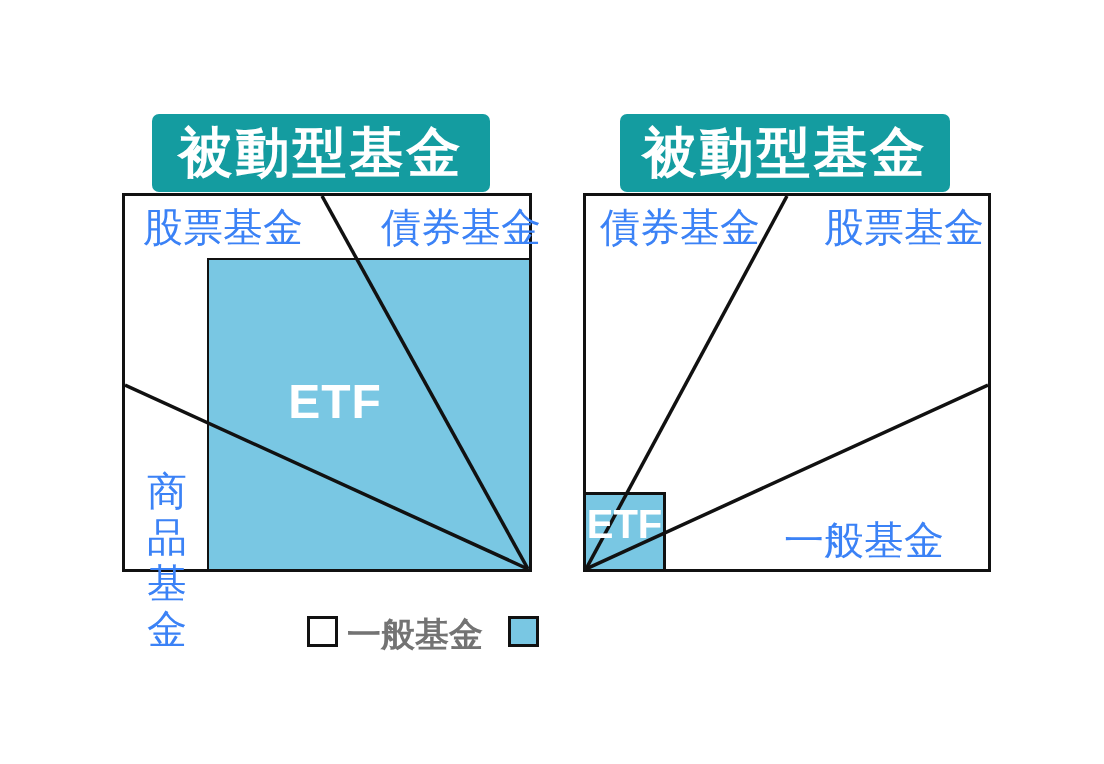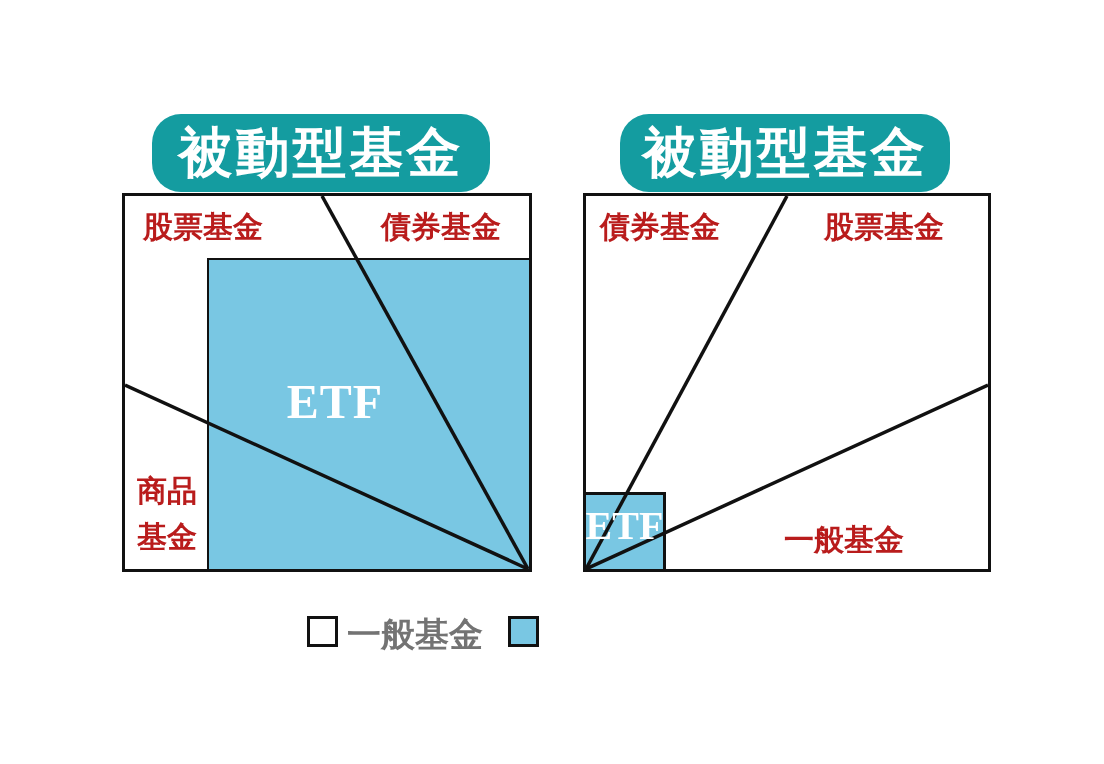--- a/index.html
+++ b/index.html
@@ -9,21 +9,21 @@
     background:#ffffff;
     font-family:"Liberation Sans", sans-serif;
     color:#111;
     overflow:hidden;
   }
   
   .title-tab{
     position:absolute;
     top:114px;height:78px;
     background:#149CA0;
-    border-radius:29px;
+    border-radius:7px;
     color:#ffffff;
     display:flex;align-items:center;justify-content:center;
     font-size:54px;font-weight:bold;letter-spacing:3px;
     z-index:1;
   }
   .tab-passive{left:152px;width:338px;}
   .tab-active{left:620px;width:330px;}
   
   .panel{
     position:absolute;top:193px;height:379px;
@@ -39,27 +39,27 @@
   }
   .etf-small{
     position:absolute;left:-3px;top:296px;width:83px;height:80px;
     background:#79C7E3;border:3px solid #111;box-sizing:border-box;
   }
   .lines{position:absolute;left:0;top:0;}
   .lines line{stroke:#111;stroke-width:3.5;}
   
   .lbl{
     position:absolute;
-    font-size:30px;font-weight:700;line-height:44px;
-    white-space:nowrap;color:#b91c1c;
+    font-size:40px;font-weight:400;line-height:44px;
+    white-space:nowrap;color:#3b82f6;
   }
   .lbl-center{text-align:center;white-space:normal;margin-top:8px;}
   .etf-text{
     position:absolute;color:#ffffff;font-weight:900;text-align:center;
-    font-family:Liberation Serif, serif;letter-spacing:1px;
+    font-family:Liberation Sans, sans-serif;letter-spacing:1px;
   }
   .etf-text-big{left:140px;top:178px;width:140px;font-size:48px;}
   .etf-text-small{left:-3px;top:306px;width:83px;font-size:40px;letter-spacing:0;}
   
   .legend-swatch{
     position:absolute;top:616px;width:31px;height:31px;
     border:3px solid #111;box-sizing:border-box;
   }
   .legend-label{
     position:absolute;top:612px;font-size:34px;font-weight:700;

